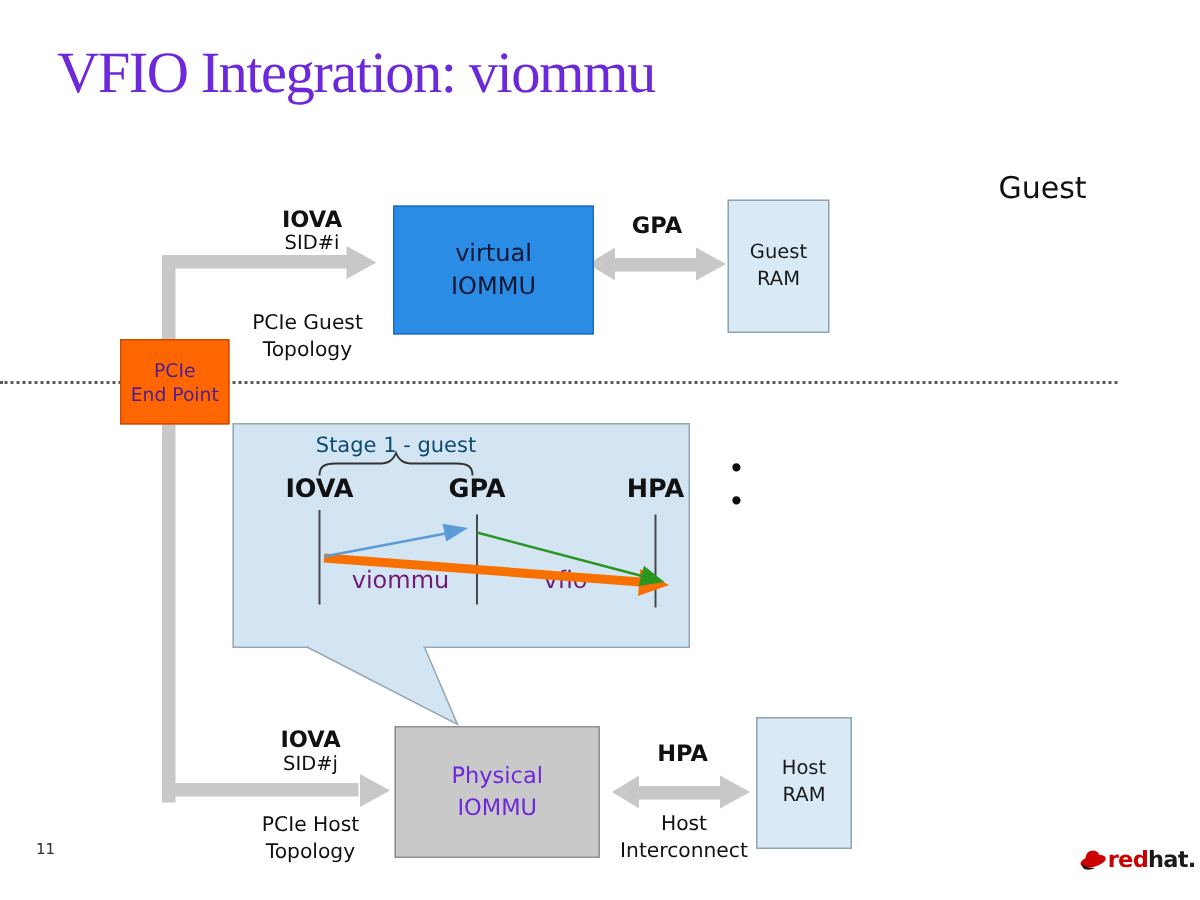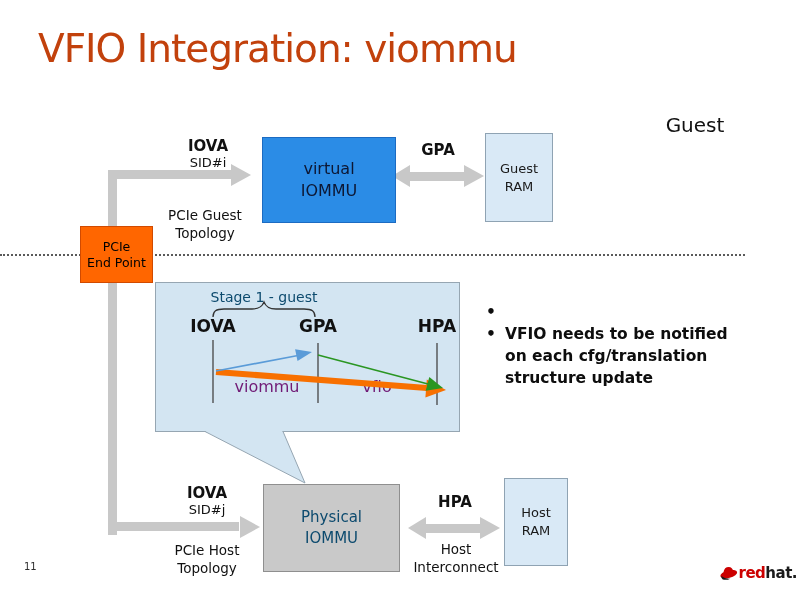--- a/index.html
+++ b/index.html
@@ -5,36 +5,36 @@
   * { margin:0; padding:0; box-sizing:border-box; }
   html,body { width:800px; height:600px; }
   body {
     position:relative; width:800px; height:600px; background:#ffffff;
     font-family:"DejaVu Sans", "Liberation Sans", sans-serif; color:#111;
     overflow:hidden;
   }
   .abs { position:absolute; }
   .center { text-align:center; }
 
-  .slide-title { left:38px; top:26px; font-size:39px; letter-spacing:-1px; color:#c2410c; white-space:nowrap; }
+  .slide-title { left:38px; top:26px; font-size:39px; letter-spacing:-1px; color:#6d28d9; white-space:nowrap;font-family:Liberation Serif, serif; }
 
   .guest-pov { left:640px; top:112px; width:110px; font-size:20px; line-height:26px; }
 
   
   .bar { background:var(--connector_gray); position:absolute; }
   .tri { position:absolute; width:0; height:0; }
   .tri.right { border-top:11px solid transparent; border-bottom:11px solid transparent; border-left:20px solid var(--connector_gray); }
   .tri.left  { border-top:11px solid transparent; border-bottom:11px solid transparent; border-right:18px solid var(--connector_gray); }
 
   
   .box { position:absolute; display:flex; flex-direction:column; align-items:center; justify-content:center; }
   .box-viommu   { left:252px; top:137px; width:134px; height:86px; background:var(--viommu_box);  border:1px solid #1c6bc2; color:#0d1733; font-size:16px; line-height:22px;margin-left:10px; }
   .box-guestram { left:485px; top:133px; width:68px;  height:89px; background:var(--ram_box);     border:1px solid #8fa3b3; font-size:13px; line-height:18px; color:#1a1a1a; }
-  .box-endpoint { left:80px;  top:226px; width:73px;  height:57px; background:var(--endpoint_box);border:1px solid #d14a00; font-size:12.5px; line-height:16px; color:#000000; }
-  .box-piommu   { left:263px; top:484px; width:137px; height:88px; background:var(--physical_box);border:1px solid #8f8f8f; font-size:15px; line-height:21px; color:#0c4a6e; }
+  .box-endpoint { left:80px;  top:226px; width:73px;  height:57px; background:var(--endpoint_box);border:1px solid #d14a00; font-size:12.5px; line-height:16px; color:#4c1d95; }
+  .box-piommu   { left:263px; top:484px; width:137px; height:88px; background:var(--physical_box);border:1px solid #8f8f8f; font-size:15px; line-height:21px; color:#6d28d9; }
   .box-hostram  { left:504px; top:478px; width:64px;  height:88px; background:var(--ram_box);     border:1px solid #8fa3b3; font-size:13px; line-height:18px; color:#1a1a1a; }
 
   .dotted-line { left:0; top:254px; width:745px; height:0; border-top:2px dotted #5a5a5a; }
 
   .lbl-b { font-weight:bold; font-size:15px; }
   .lbl-s { font-size:13px; }
   .lbl-t { font-size:13.5px; line-height:18px; }
 
   .iova-i { left:158px; top:137px; width:100px; }
   .topo-guest { left:153px; top:206px; width:104px; }
@@ -120,25 +120,20 @@
 <div class="abs center co-lbl co-hpa">HPA</div>
 <div class="abs center co-bottom co-viommu">viommu</div>
 <div class="abs center co-bottom co-vfio">vfio</div>
 
 <div class="abs bullets">
   <div class="bullet-row">
     <span class="bullet-dot">•</span>
   </div>
   <div class="bullet-row">
     <span class="bullet-dot">•</span>
-    <div>
-      <div>VFIO needs to be notified</div>
-      <div>on each cfg/translation</div>
-      <div>structure update</div>
-    </div>
   </div>
 </div>
 
 <div class="abs iova-j center">
   <div class="lbl-b">IOVA</div>
   <div class="lbl-s">SID#j</div>
 </div>
 <div class="abs topo-host center lbl-t">
   <div>PCIe Host</div>
   <div>Topology</div>

